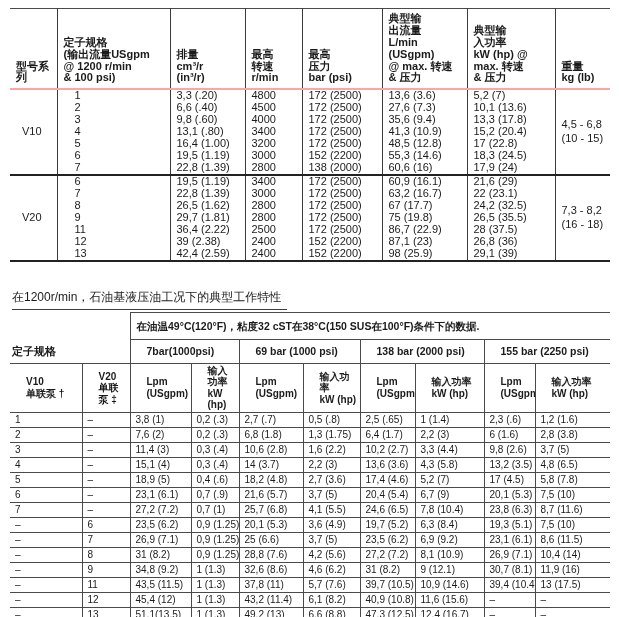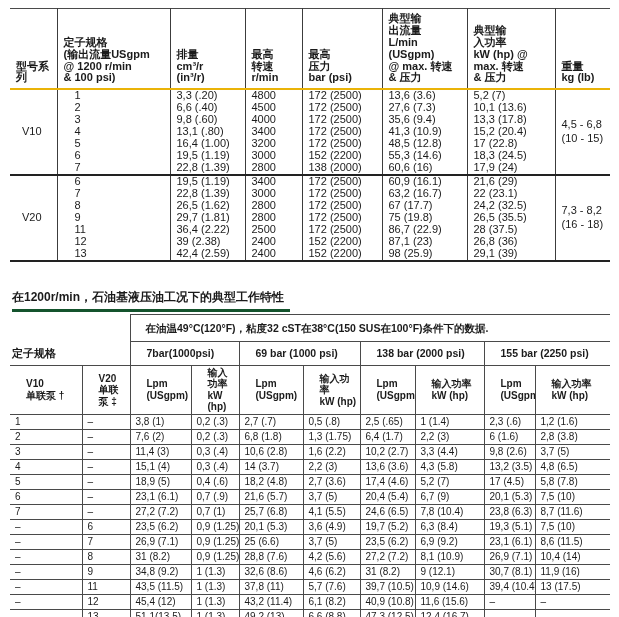--- a/index.html
+++ b/index.html
@@ -15,53 +15,53 @@
   table{border-collapse:collapse;table-layout:fixed;}
   .t1{width:600px;border-top:1px solid #4a4a4a;border-bottom:2px solid #222;}
   .t1 th,.t1 td{
     border-left:1px solid #3c3c3c;
     text-align:left;vertical-align:middle;
     padding:0 3px 0 6px;white-space:nowrap;overflow:hidden;
     font-size:11px;line-height:1.08;
   }
   .t1 th{
     font-weight:bold;vertical-align:bottom;white-space:pre-line;
-    padding:4px 3px 4px 6px;border-bottom:2px solid #eab308;
+    padding:4px 3px 4px 6px;border-bottom:2px solid #fca5a5;
     height:70px;
   }
   .t1 th.no-l,.t1 td.no-l{border-left:none;margin-top:24px;}
   .t1 tbody tr{height:12px;}
   .t1 td.model{padding-left:12px;vertical-align:middle;}
   .t1 td.ind{padding-left:17px;}
   .t1 td.weight{white-space:pre-line;vertical-align:middle;line-height:1.25;}
   .t1 td.gs{border-top:2px solid #222;}
 
   
   .t2-title{
     margin:27px 0 0 2px;
-    font-weight:bold;font-size:12px;
+    font-weight:normal;font-size:12px;
     display:inline-block;
-    border-bottom:3px solid #14532d;
+    border-bottom:1px solid #14532d;
     padding:0 6px 3px 0;
     text-align:center;
   }
 
   
   .t2{width:600px;margin-top:2px;border-bottom:1px solid #3a3a3a;}
   .t2 th,.t2 td{
     border-left:1px solid #4a4a4a;border-top:1px solid #4a4a4a;
     text-align:left;vertical-align:middle;
     padding:1px 2px 1px 5px;white-space:nowrap;overflow:hidden;
     font-size:10px;line-height:1.15;
   }
   .t2 th{font-weight:bold;white-space:pre-line;padding-left:16px;}
   .t2 .no-l{border-left:none;}
   .t2 .no-t{border-top:none;}
   .t2 .stator-head{vertical-align:bottom;padding:0 0 5px 2px;font-size:11px;}
-  .t2 .cond{height:24px;font-size:10.5px;padding-left:15px;}
+  .t2 .cond{height:24px;font-size:10.5px;padding-left:6px;}
   .t2 .press{height:21px;font-size:10.5px;}
   .t2 .sub{height:30px;vertical-align:middle;}
   .t2 tbody tr{height:15px;}
 </style>
 </head>
 <body>
 
 <div class="page">
 
   

